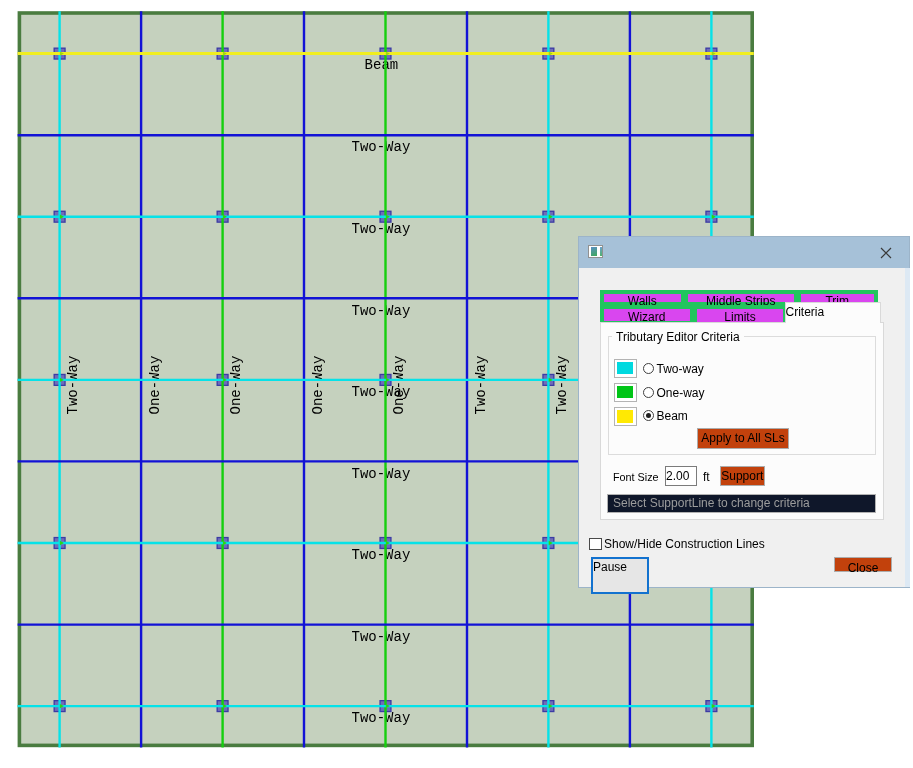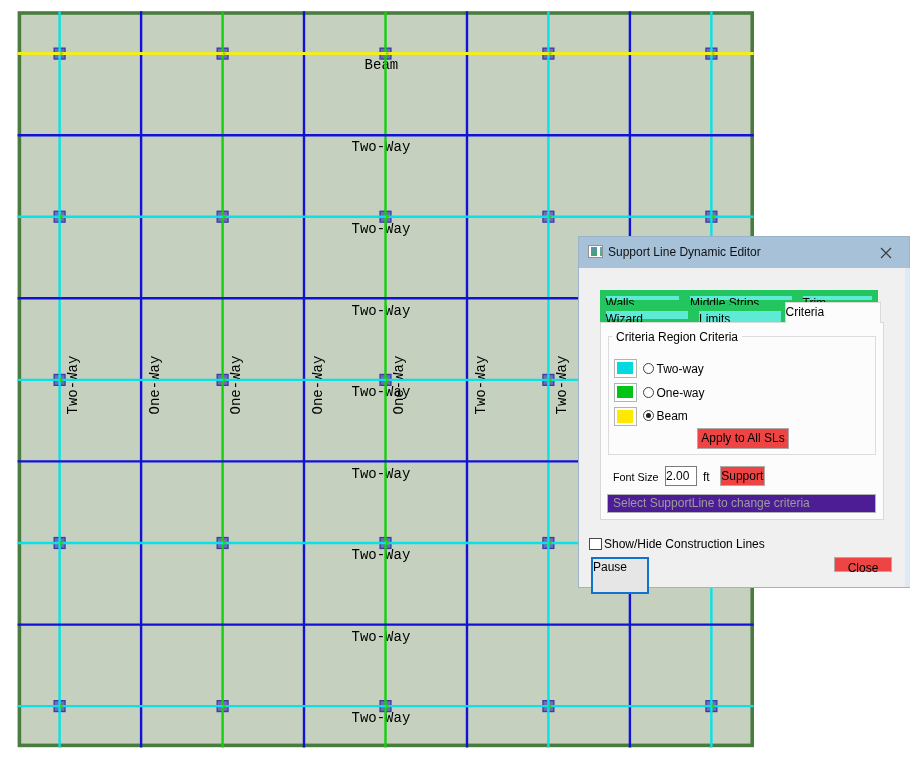--- a/index.html
+++ b/index.html
@@ -1,18 +1,18 @@
 <!DOCTYPE html>
 <html><head><meta charset="utf-8">
 <style>
 html,body{margin:0;padding:0;background:#fff}
 #root{position:relative;width:913px;height:768px;overflow:hidden;font-family:"Liberation Sans",sans-serif;font-size:12px;color:#000}
 .abs{position:absolute;box-sizing:border-box}
-.tab{background:#5eead4;border:6px solid #22c55e;text-align:left}
-.btn{background:#ef4444;border:1px solid #acacac;text-align:center}
+.tab{background:#d946ef;border:4px solid #22c55e;text-align:center}
+.btn{background:#c2410c;border:1px solid #acacac;text-align:center}
 </style></head>
 <body>
 <div id="root">
 <svg class="abs" style="left:0;top:0" width="913" height="768">
 <rect x="0" y="0" width="913" height="768" fill="#ffffff"></rect>
 <rect x="19.4" y="13" width="732.8" height="732.4" fill="#c5d1be" stroke="#4a7c40" stroke-width="3.6"></rect>
 <g font-family="'Liberation Mono',monospace" font-size="14px" fill="#000000">
 <text x="364.6" y="69">Beam</text>
 <text x="351.5" y="151.4">Two-Way</text>
 <text x="351.5" y="232.9">Two-Way</text>
@@ -125,37 +125,36 @@
 <path d="M 711.7 703.9 L 715.7 706.1 L 711.7 708.3 Z" fill="#2fd312"></path>
 </svg>
 
 <div class="abs" style="left:578px;top:236px;width:331.5px;height:351.5px;background:#f0f0f0;border:1px solid #9cb4c9"></div>
 <div class="abs" style="left:904.5px;top:268px;width:5px;height:319px;background:#dde9f4"></div>
 <div class="abs" style="left:579px;top:237px;width:330px;height:31px;background:#a6c1d8"></div>
 <div class="abs" style="left:587.7px;top:244.7px;width:15px;height:13px;background:#fff;border:1px solid #919191">
   <div class="abs" style="left:2px;top:1.5px;width:6px;height:8.5px;background:linear-gradient(160deg,#5b8fc3,#3ea95c)"></div>
   <div class="abs" style="left:11px;top:1.5px;width:2.5px;height:8.5px;background:linear-gradient(160deg,#6b9fd0,#4fb468)"></div>
 </div>
-<div class="abs" style="left:608px;top:237px;height:31px;line-height:31px;color:#111">Support Line Dynamic Editor</div>
 <svg class="abs" style="left:878px;top:245px" width="16" height="16">
       <path d="M3 3 L13 13 M13 3 L3 13" stroke="#3a3a3a" stroke-width="1.2"></path>
     </svg>
 
 <div class="abs tab" style="left:599.5px;top:290px;width:85.5px;height:15.5px;line-height:14px">Walls</div>
 <div class="abs tab" style="left:684px;top:290px;width:113.5px;height:15.5px;line-height:14px">Middle Strips</div>
 <div class="abs tab" style="left:796.5px;top:290px;width:81.5px;height:15.5px;line-height:14px">Trim</div>
 
 <div class="abs tab" style="left:599.5px;top:305px;width:94.5px;height:20px;line-height:16px">Wizard</div>
 <div class="abs tab" style="left:693px;top:305px;width:94px;height:23px;line-height:16px">Limits</div>
 
 <div class="abs" style="left:600px;top:321.5px;width:284px;height:198.5px;background:#fcfcfc;border:1px solid #d9d9d9"></div>
 <div class="abs" style="left:784.5px;top:302px;width:96px;height:20.5px;background:#fcfcfc;border:1px solid #d9d9d9;border-bottom:none;line-height:19px;text-align:left;z-index:3">Criteria</div>
 
 <div class="abs" style="left:607.5px;top:336px;width:268.5px;height:119px;border:1px solid #dcdcdc"></div>
-<div class="abs" style="left:612px;top:329.5px;padding:0 4px;background:#fcfcfc">Criteria Region Criteria</div>
+<div class="abs" style="left:612px;top:329.5px;padding:0 4px;background:#fcfcfc">Tributary Editor Criteria</div>
 
 <div class="abs" style="left:614px;top:358.5px;width:22.5px;height:19px;background:#fff;border:1px solid #b3b3b3">
       <div class="abs" style="left:2.2px;top:2.2px;right:2.2px;bottom:2.2px;background:#00d9df"></div>
     </div>
 <div class="abs" style="left:614px;top:382.5px;width:22.5px;height:19px;background:#fff;border:1px solid #b3b3b3">
       <div class="abs" style="left:2.2px;top:2.2px;right:2.2px;bottom:2.2px;background:#00c517"></div>
     </div>
 <div class="abs" style="left:614px;top:407px;width:22.5px;height:19px;background:#fff;border:1px solid #b3b3b3">
       <div class="abs" style="left:2.2px;top:2.2px;right:2.2px;bottom:2.2px;background:#ffe903"></div>
     </div>
@@ -168,19 +167,19 @@
 <div class="abs" style="left:656.5px;top:361.5px">Two-way</div>
 <div class="abs" style="left:656.5px;top:385.5px">One-way</div>
 <div class="abs" style="left:656.5px;top:409.2px">Beam</div>
 <div class="abs btn" style="left:697px;top:428px;width:92px;height:20.5px;line-height:19px">Apply to All SLs</div>
 
 <div class="abs" style="left:612.5px;top:469.5px;transform:scale(0.9);transform-origin:0 50%">Font Size</div>
 <div class="abs" style="left:665px;top:466px;width:31.5px;height:20px;background:#fff;border:1px solid #7b7b7b;line-height:18px">2.00</div>
 <div class="abs" style="left:703px;top:469.5px">ft</div>
 <div class="abs btn" style="left:720px;top:466px;width:44.5px;height:20px;line-height:18px">Support</div>
 
-<div class="abs" style="left:607px;top:494px;width:269px;height:18.5px;background:#4c1d95;border:1px solid #b2b2b2;line-height:16.5px;padding-left:5px;color:#9c9c9c">Select SupportLine to change criteria</div>
+<div class="abs" style="left:607px;top:494px;width:269px;height:18.5px;background:#0f172a;border:1px solid #b2b2b2;line-height:16.5px;padding-left:5px;color:#9c9c9c">Select SupportLine to change criteria</div>
 
 <div class="abs" style="left:589px;top:537.5px;width:12.5px;height:12.5px;background:#fff;border:1px solid #494949"></div>
 <div class="abs" style="left:604px;top:537.3px">Show/Hide Construction Lines</div>
 
 <div class="abs" style="left:591px;top:557px;width:58px;height:37px;background:#e6e6e6;border:2px solid #1272cf;text-align:left;line-height:17px">Pause</div>
 <div class="abs btn" style="left:834px;top:557px;width:58px;height:15px;line-height:20px">Close</div>
 </div>
 </body></html>

